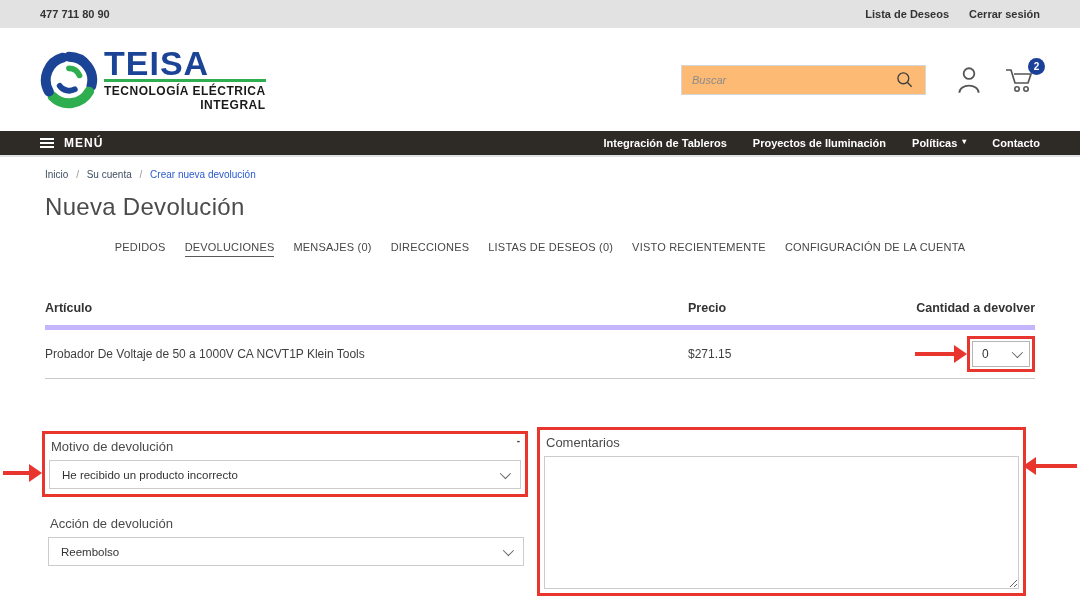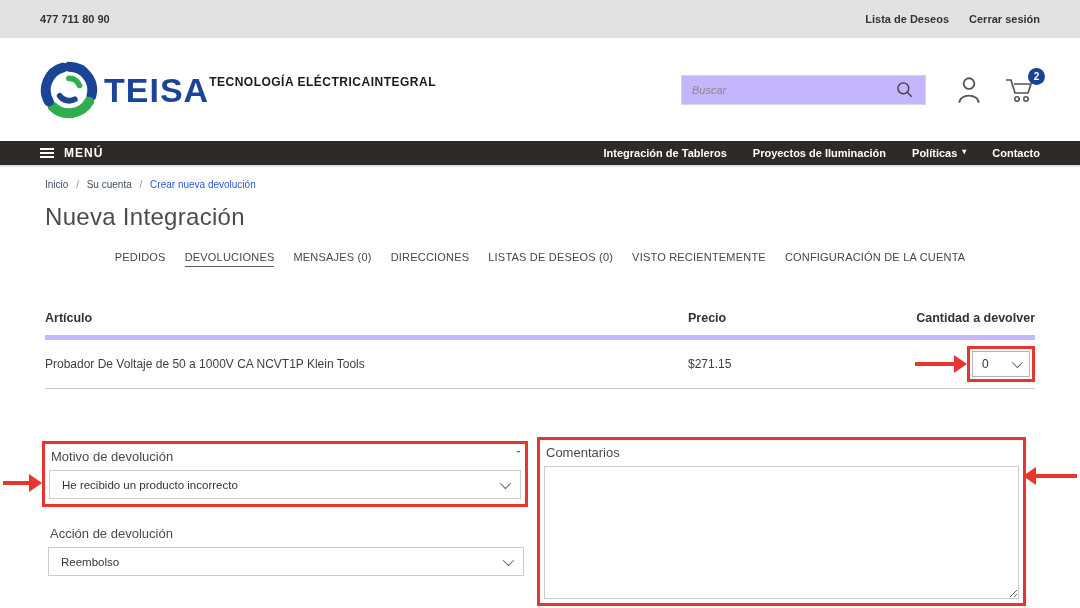--- a/index.html
+++ b/index.html
@@ -1,34 +1,34 @@
 <!DOCTYPE html>
 <html><head>
 <meta charset="utf-8">
 <style>
   * { margin:0; padding:0; box-sizing:border-box; }
   html,body { background:#fff; }
   body { font-family:"Liberation Sans", sans-serif; }
   .page { position:relative; width:1080px; height:608px; background:#fff; overflow:hidden; }
 
   
-  .topbar { height:38px; background:#e2e2e2; display:flex; align-items:center; justify-content:space-between; padding:12px 40px; font-size:11px; font-weight:bold; color:#333; }
+  .topbar { height:28px; background:#e2e2e2; display:flex; align-items:center; justify-content:space-between; padding:12px 40px; font-size:11px; font-weight:bold; color:#333; }
   .topbar-links { display:flex; gap:20px; }
   .topbar-links span { cursor:pointer; }
 
   
   .header { height:103px; display:flex; align-items:center; padding:0 40px; background:#fff; }
   .logo { display:flex; align-items:center; gap:6px; }
-  .logo-text { display:flex; }
+  .logo-text { display:flex; flex-direction:column; }
   .logo-name { color:#1c4496; font-size:34px; font-weight:bold; letter-spacing:1px; line-height:30px; }
   .logo-bar { height:3px; background:#2eae4e; margin:1px 0 2px 0; }
   .logo-tag1 { font-size:12px; font-weight:bold; color:#1a1a1a; letter-spacing:0.5px; }
   .logo-tag2 { font-size:12px; font-weight:bold; color:#1a1a1a; letter-spacing:0.5px; text-align:right; }
   .header-spacer { flex:1; }
-  .searchbox { width:245px; height:30px; background:#c4b5fd; border:1px solid #d6d6d6; display:flex; align-items:center; padding:0 10px; margin-right:30px; }
+  .searchbox { width:245px; height:30px; background:#fdba74; border:1px solid #d6d6d6; display:flex; align-items:center; padding:0 10px; margin-right:30px; }
   .searchbox input { flex:1; background:transparent; border:none; outline:none; font-size:11px; color:#444; font-family:"Liberation Sans", sans-serif; }
   .searchbox input::placeholder { font-style:italic; color:#8a8a8a; }
   .icon-btn { background:none; border:none; cursor:pointer; padding:0; }
   .account-icon { margin-right:22px; }
   .cart-wrap { position:relative; margin-right:4px; }
   .cart-badge { position:absolute; top:-7px; right:-9px; width:17px; height:17px; border-radius:50%; background:#1b4098; color:#fff; font-size:10px; font-weight:bold; display:flex; align-items:center; justify-content:center; }
 
   
   .nav { height:26px; background:#2e2a26; display:flex; align-items:center; padding:0 40px; color:#fff; border-bottom:2px solid #dfe3e6; }
   .hamburger { display:inline-flex; flex-direction:column; gap:2px; margin-right:10px; cursor:pointer; }
@@ -171,21 +171,21 @@
   </div>
 
   <div class="breadcrumb">
     <span class="crumb">Inicio</span>
     <span class="sep">/</span>
     <span class="crumb">Su cuenta</span>
     <span class="sep">/</span>
     <span class="crumb active">Crear nueva devolución</span>
   </div>
 
-  <h1 class="page-title">Nueva Integración</h1>
+  <h1 class="page-title">Nueva Devolución</h1>
 
   <div class="tabs">
     <span class="tab">PEDIDOS</span>
     <span class="tab active">DEVOLUCIONES</span>
     <span class="tab">MENSAJES (0)</span>
     <span class="tab">DIRECCIONES</span>
     <span class="tab">LISTAS DE DESEOS (0)</span>
     <span class="tab">VISTO RECIENTEMENTE</span>
     <span class="tab">CONFIGURACIÓN DE LA CUENTA</span>
   </div>

